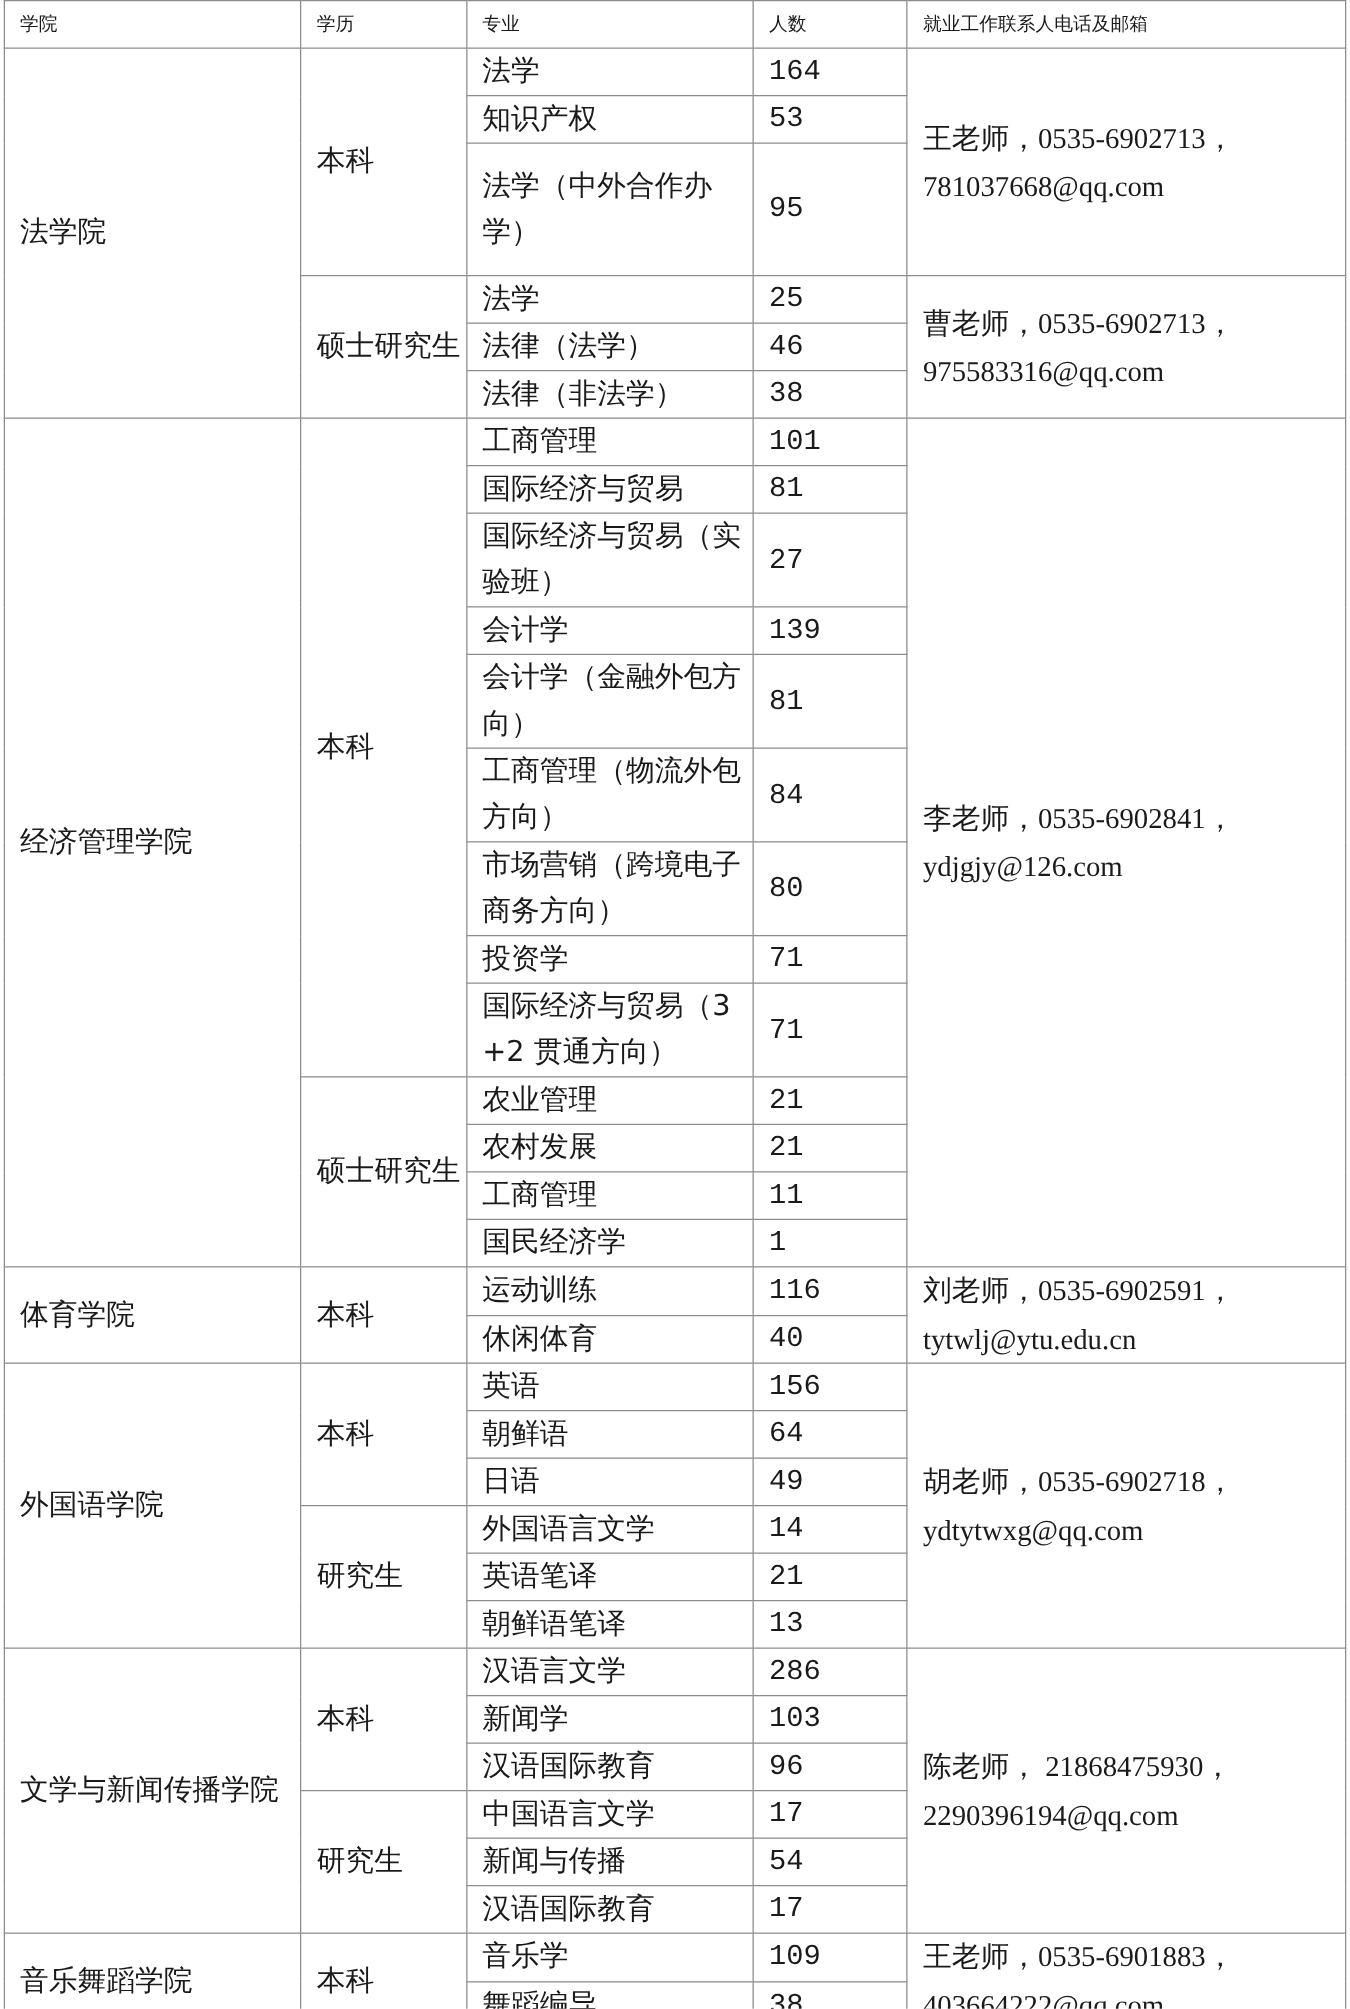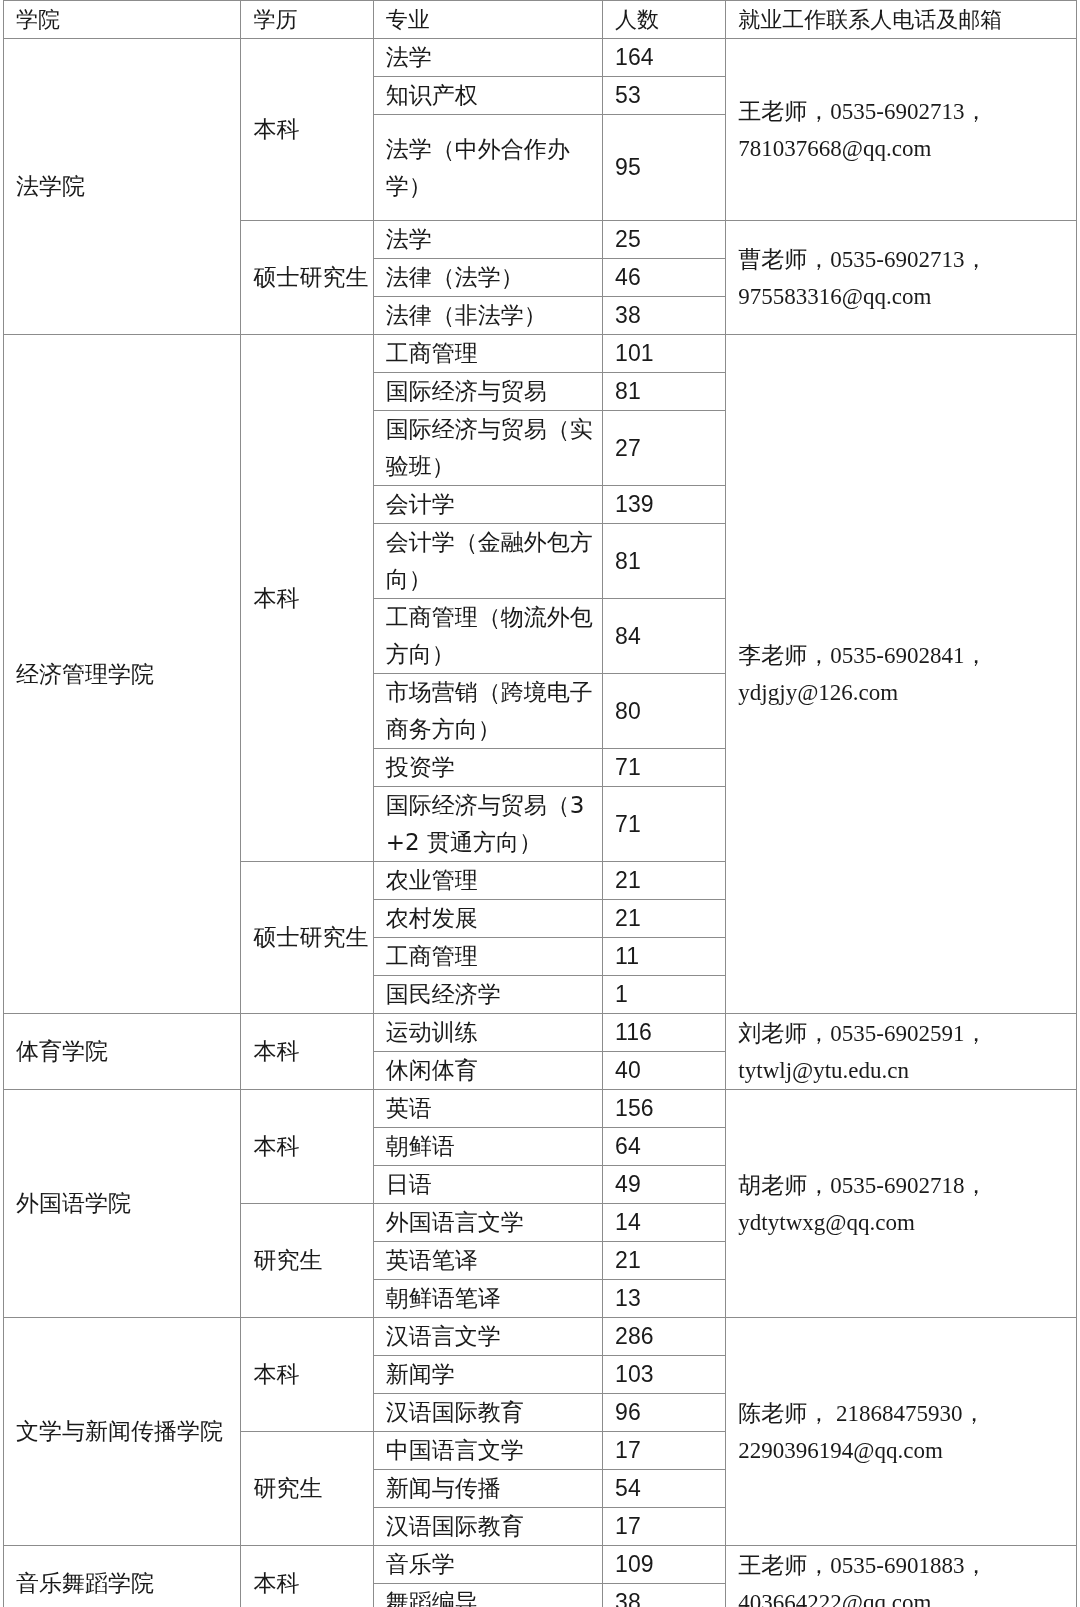--- a/index.html
+++ b/index.html
@@ -14,26 +14,26 @@
     border: 1.5px solid #8c8c8c;
     padding: 0 0 0 12px;
     font-weight: normal;
     font-size: 23px;
     line-height: 37px;
     text-align: left;
     vertical-align: middle;
     overflow: hidden;
     word-break: break-all;
   }
-  table.grid th { height: 36px; font-family: "DejaVu Sans", sans-serif; font-size: 22px; }
+  table.grid th { height: 36px; font-family: "DejaVu Sans", sans-serif; font-size: 15px; }
   td.college, td.level, td.major { font-family: "DejaVu Sans", sans-serif; font-size: 22px; margin-top: 44px; }
-  td.count { text-align: center; padding: 0; font-family: Liberation Sans, sans-serif; font-size: 22px; }
+  td.count { text-align: center; padding: 0; font-family: Liberation Mono, monospace; font-size: 22px; }
   th.count-h { text-align: center; padding: 0; }
   td.contact { font-family: "Liberation Serif", "DejaVu Sans", serif; font-size: 22px; line-height: 36px; padding-left: 12px; }
-  td.contact .name { font-family: Liberation Sans, sans-serif; }
+  td.contact .name { font-family: Liberation Mono, monospace; }
   tr.r1 td { height: 36px; }
   tr.r2 td { height: 73px; }
   tr.r3 td { height: 105px; }
   td.level { padding-left: 12px; }
   .col-college { width: 235px; }
   .col-level { width: 131px; }
   .col-major { width: 227px; }
   .col-count { width: 122px; }
   .col-contact { width: 347px; }
 </style>

